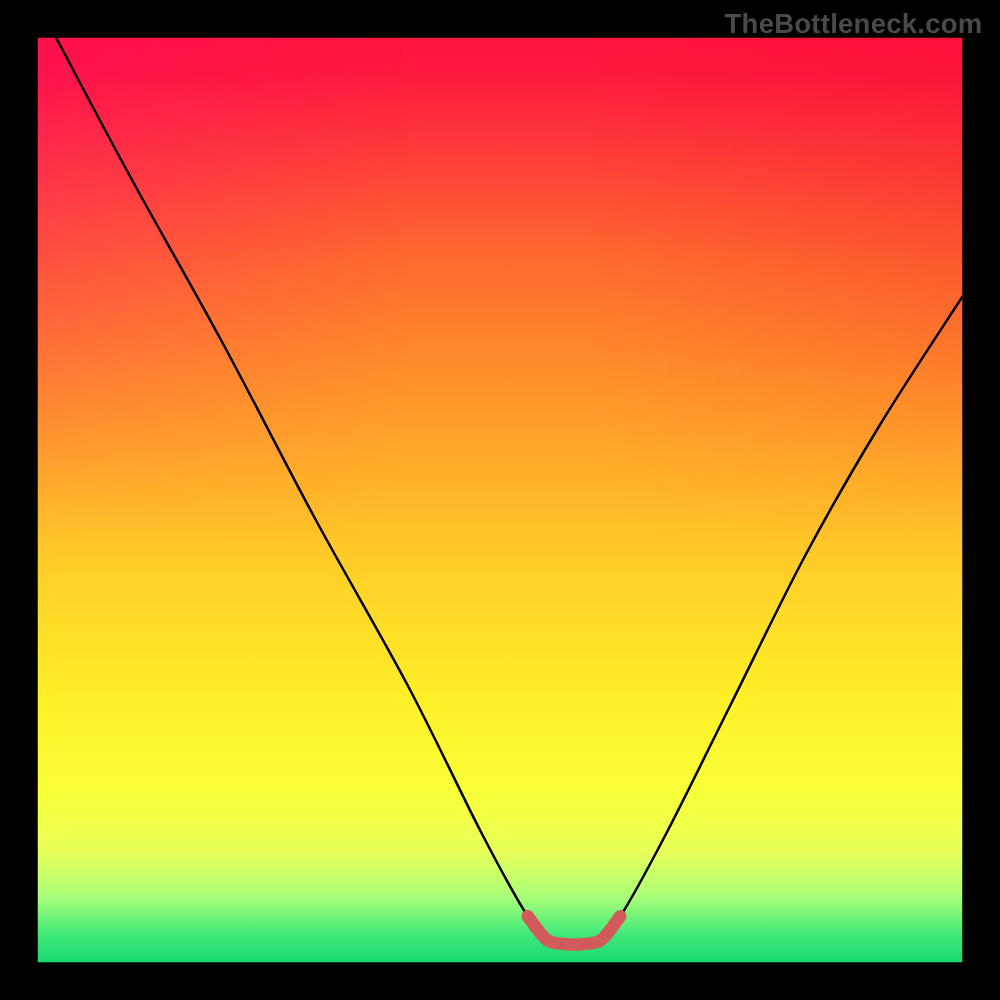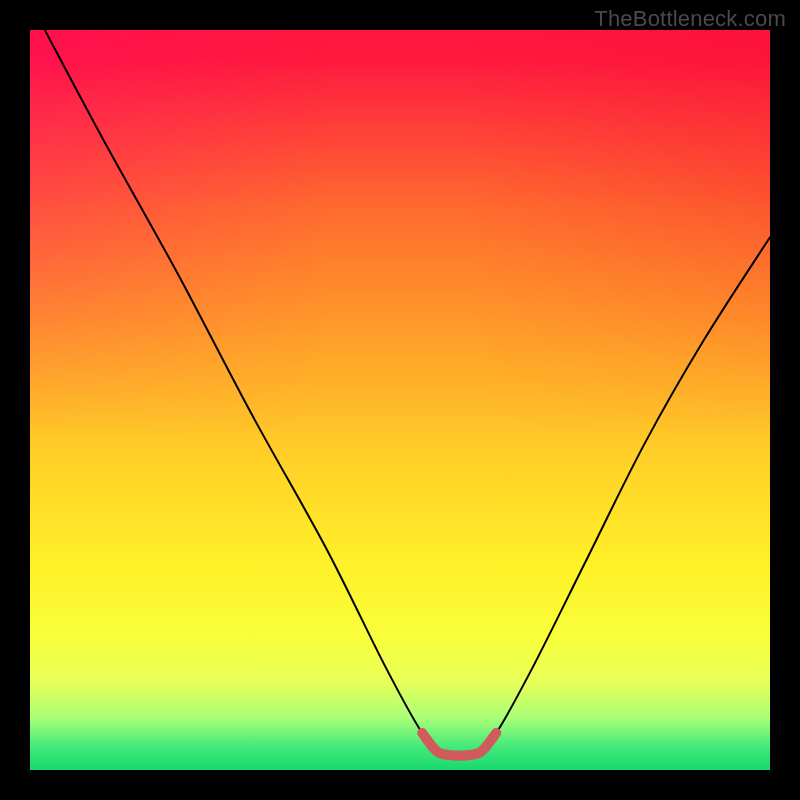--- a/index.html
+++ b/index.html
@@ -15,21 +15,21 @@
     width: 800px;
     height: 800px;
     background: #000;
   }
   .watermark {
     position: absolute;
     top: 6px;
     right: 14px;
     color: #4a4a4a;
     font-size: 22px;
-    font-weight: 400;
+    font-weight: 700;
     letter-spacing: 0.2px;
     z-index: 10;
   }
   .plot-area {
     position: absolute;
     left: 30px;
     top: 30px;
     width: 740px;
     height: 740px;
     overflow: hidden;

